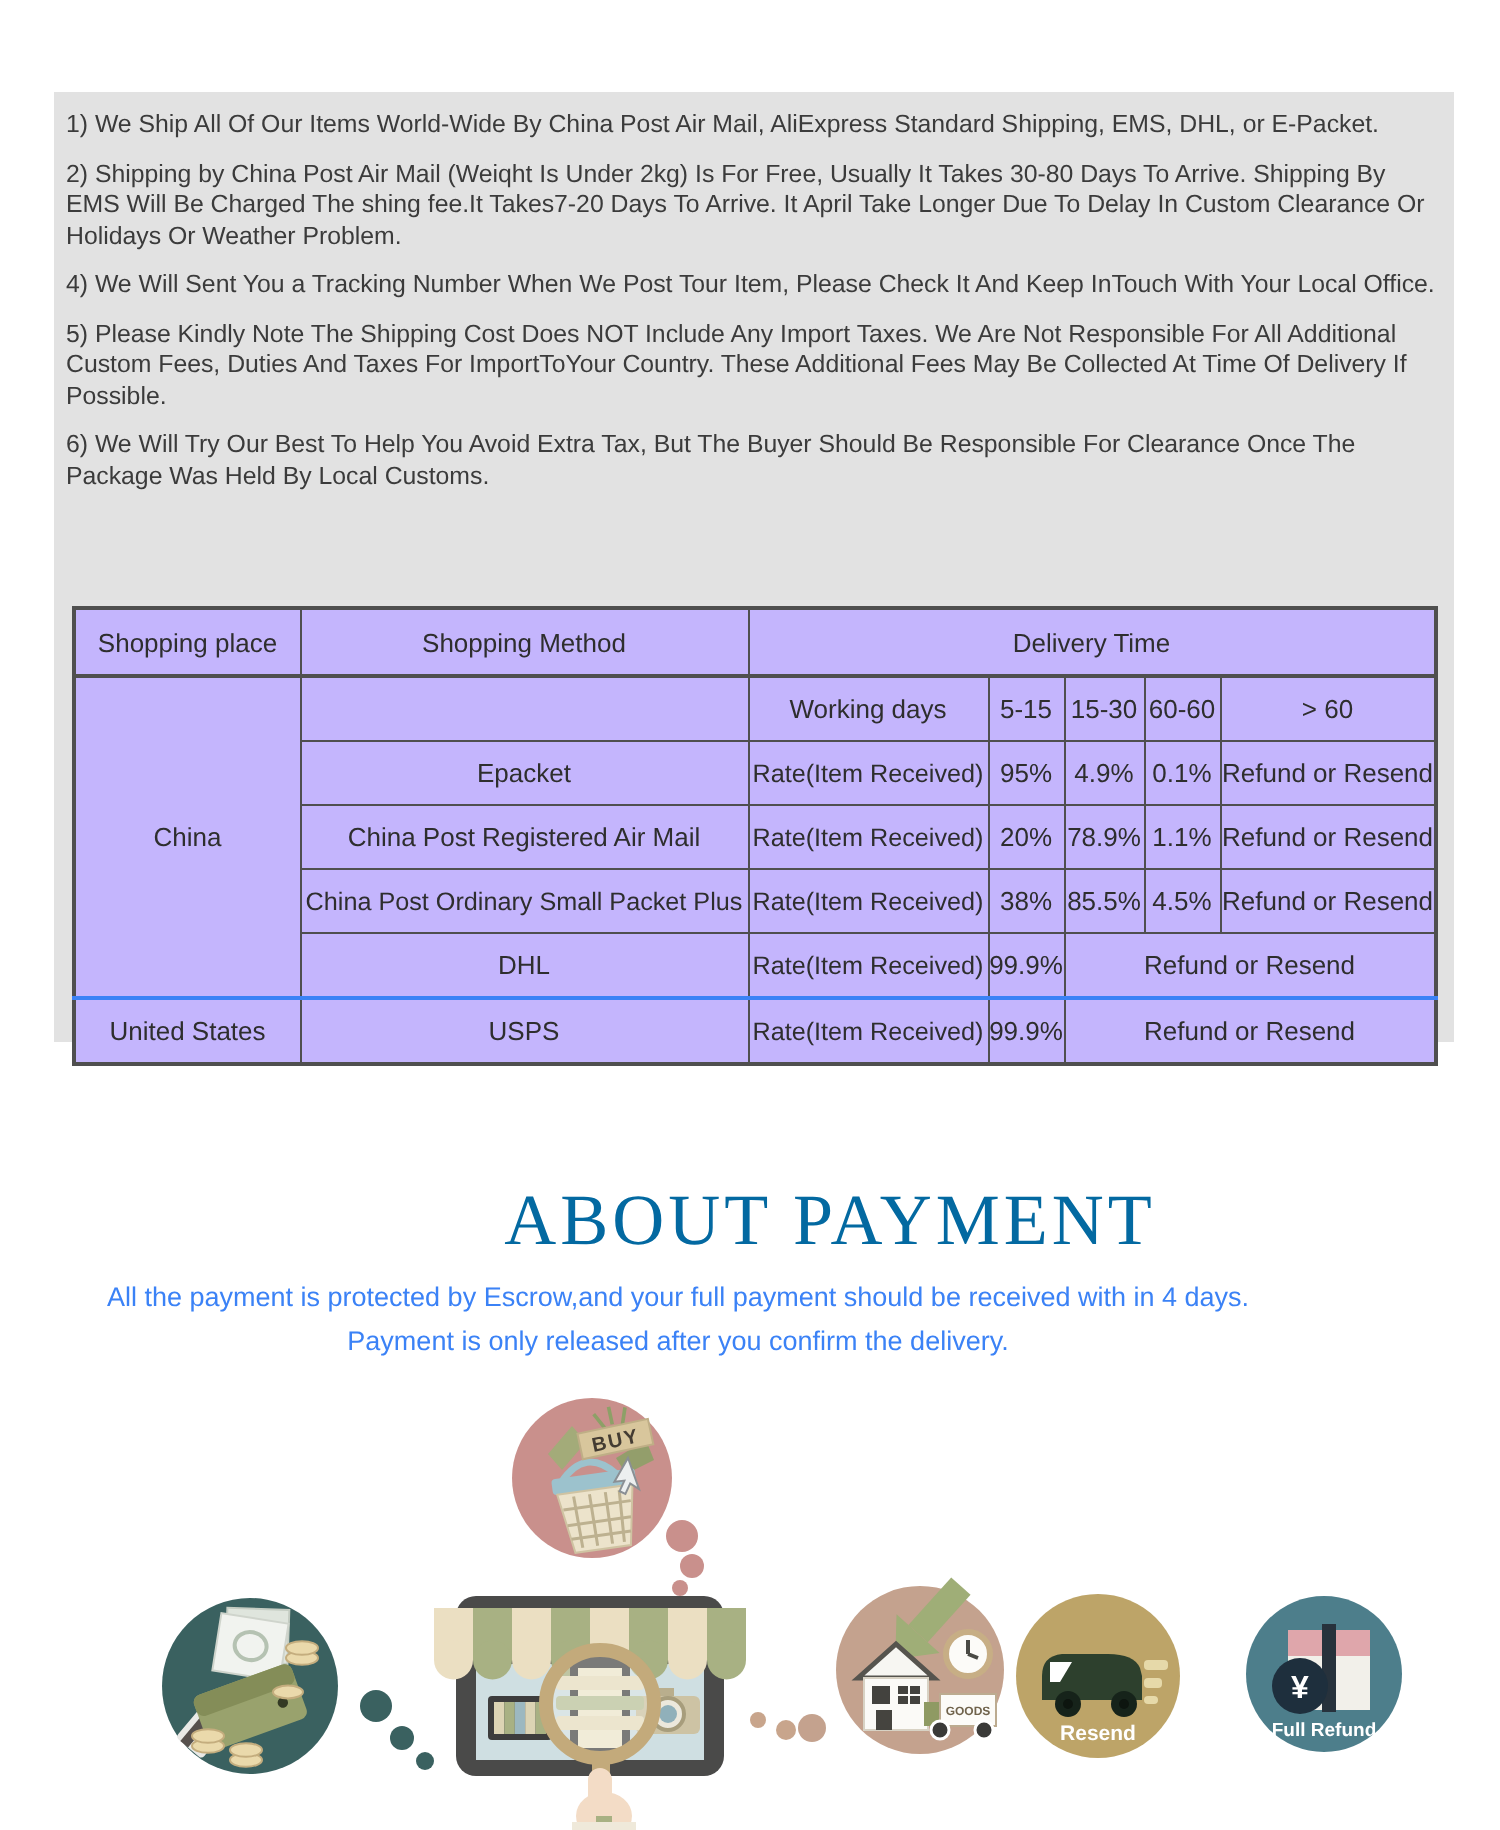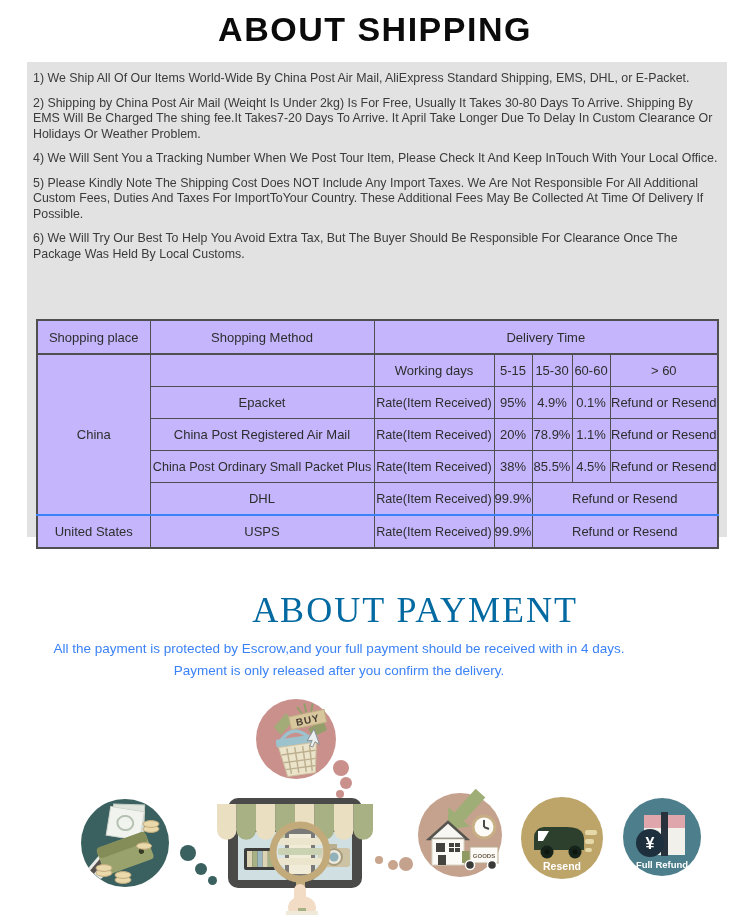--- a/index.html
+++ b/index.html
@@ -5,21 +5,21 @@
   html,body { margin:0; padding:0; background:#ffffff; }
   body { width:750px; height:915px; font-family:"Liberation Sans", sans-serif; }
   .page { position:relative; width:750px; height:915px; overflow:hidden; background:#fff; }
 
   .shipping-title {
     position:absolute; top:10px; left:0; width:750px; text-align:center;
     font-size:34px; font-weight:bold; color:#0b0b0b; letter-spacing:1.5px; margin:0;
   }
 
   .shipping-box {
-    position:absolute; left:27px; top:62px; width:700px; height:475px;
+    position:absolute; left:27px; top:46px; width:700px; height:475px;
     background:#e2e2e2; box-sizing:border-box; padding:9px 4px 0 6px;
   }
   .points { height:240px; overflow:hidden; }
   .points p {
     margin:0 0 9px 0; font-size:12.4px; line-height:15.5px; color:#3b3b3b;
   }
 
   table.ship-table {
     border-collapse:collapse; table-layout:fixed; width:681px; margin:8px 0 0 3px;
     border:2px solid #4f4f4f; background:#c4b5fd;
@@ -49,21 +49,20 @@
   .abs { position:absolute; }
   .dot { position:absolute; border-radius:50%; }
   svg { display:block; overflow:visible; }
   svg text { font-family:"Liberation Sans", sans-serif; }
 </style>
 </head>
 <body>
 
 <div class="page">
 
-  <h1 class="shipping-title">ABOUT SHIPPING</h1>
 
   <div class="shipping-box">
     <div class="points">
       <p>1) We Ship All Of Our Items World-Wide By China Post Air Mail, AliExpress Standard Shipping, EMS, DHL, or E-Packet.</p>
       <p>2) Shipping by China Post Air Mail (Weiqht Is Under 2kg) Is For Free, Usually It Takes 30-80 Days To Arrive. Shipping By EMS Will Be Charged The shing fee.It Takes7-20 Days To Arrive. It April Take Longer Due To Delay In Custom Clearance Or Holidays Or Weather Problem.</p>
       <p>4) We Will Sent You a Tracking Number When We Post Tour Item, Please Check It And Keep InTouch With Your Local Office.</p>
       <p>5) Please Kindly Note The Shipping Cost Does NOT Include Any Import Taxes. We Are Not Responsible For All Additional Custom Fees, Duties And Taxes For ImportToYour Country. These Additional Fees May Be Collected At Time Of Delivery If Possible.</p>
       <p>6) We Will Try Our Best To Help You Avoid Extra Tax, But The Buyer Should Be Responsible For Clearance Once The Package Was Held By Local Customs.</p>
     </div>
 
@@ -276,21 +275,21 @@
         <g>
           <rect x="44" y="58" width="9" height="12" fill="#8f9a63"></rect>
           <rect x="52" y="54" width="28" height="16" fill="#fcfbf8" stroke="#bcab90" stroke-width="1"></rect>
           <text x="66" y="64.5" font-size="6" font-weight="bold" fill="#70634c" text-anchor="middle">GOODS</text>
           <circle cx="52" cy="72" r="4.5" fill="#3a3a38" stroke="#ffffff" stroke-width="1.5"></circle>
           <circle cx="74" cy="72" r="4.5" fill="#3a3a38" stroke="#ffffff" stroke-width="1.5"></circle>
         </g>
       </svg>
     </div>
 
-    <div class="abs" style="left:521px; top:107px; width:82px; height:82px;">
+    <div class="abs" style="left:508px; top:107px; width:82px; height:82px;">
       <svg width="82" height="82" viewBox="0 0 82 82">
         <circle cx="41" cy="41" r="41" fill="#bda468"></circle>
         <g>
           <path d="M13,53 L13,41 Q13,31 23,30 L46,30 Q59,30 62,37 L63,41 L63,53 Z" fill="#2d402d"></path>
           <polygon points="17,34 28,34 22,44 17,44" fill="#ffffff"></polygon>
           <circle cx="26" cy="55" r="6.5" fill="#16231a"></circle>
             <circle cx="26" cy="55" r="2.5" fill="#0d150f"></circle>
           <circle cx="54" cy="55" r="6.5" fill="#16231a"></circle>
             <circle cx="54" cy="55" r="2.5" fill="#0d150f"></circle>
           <rect x="64" y="33" width="12" height="5" rx="2" fill="#e6d9a9"></rect>

